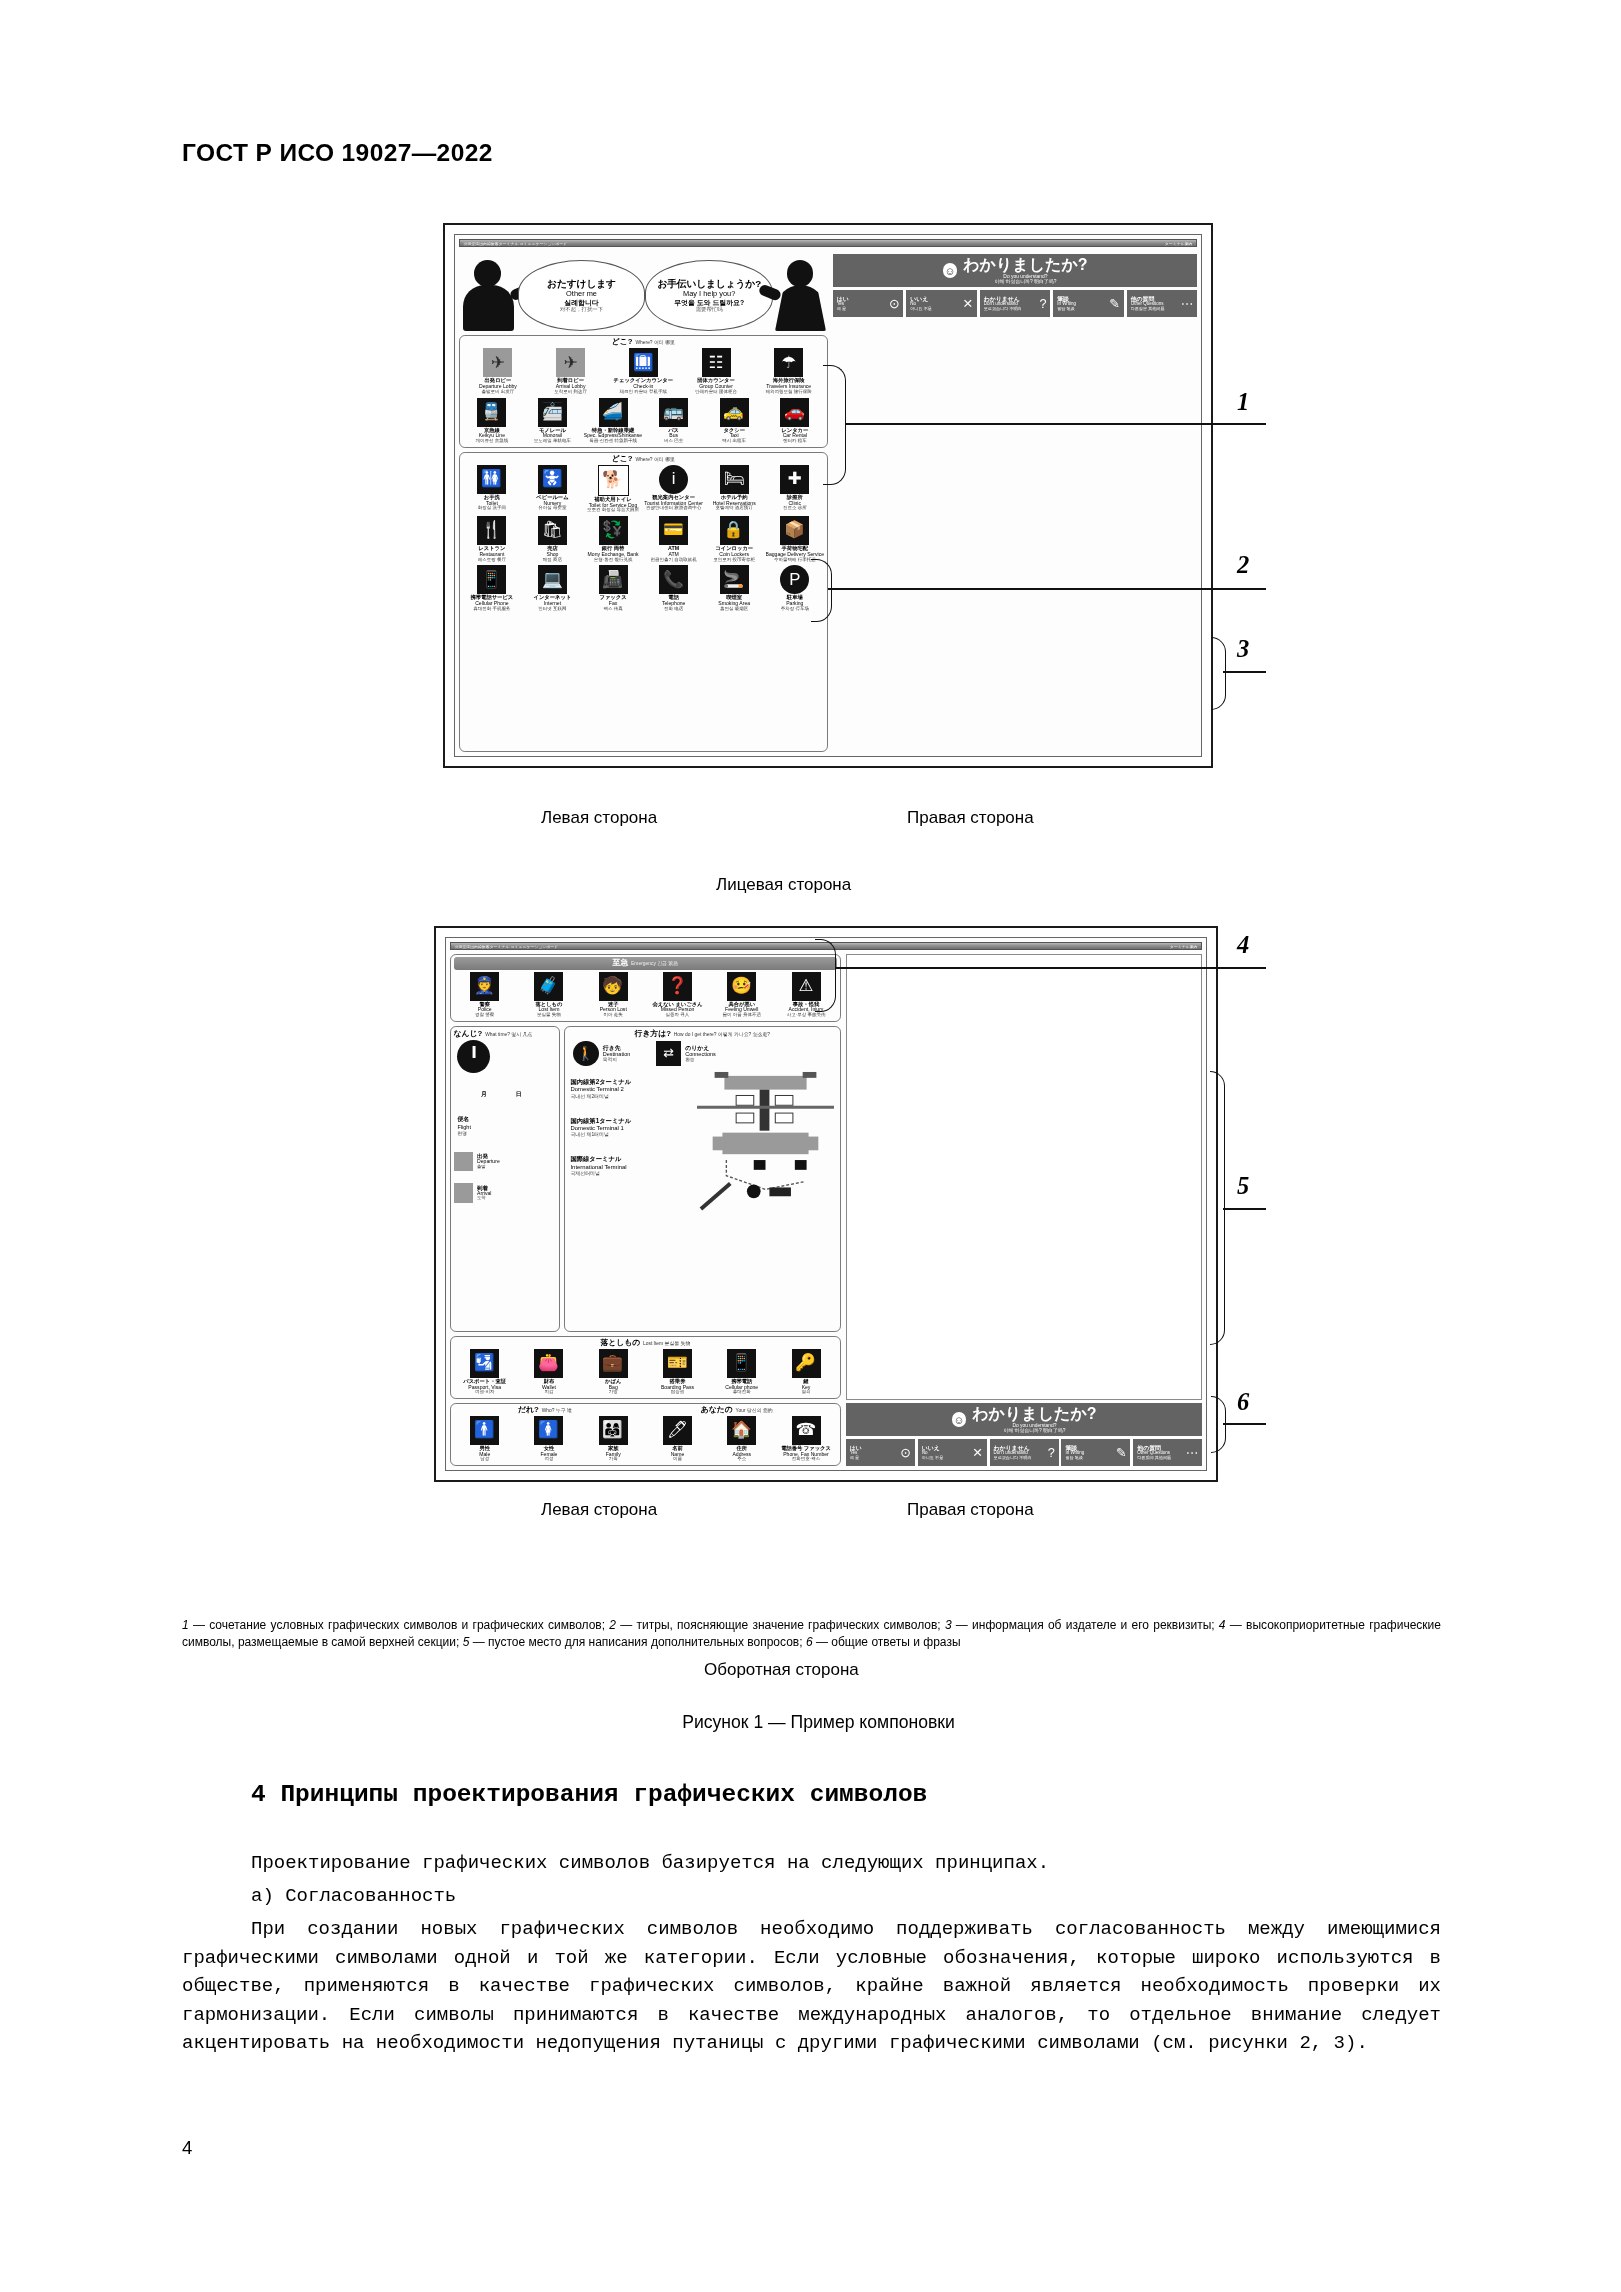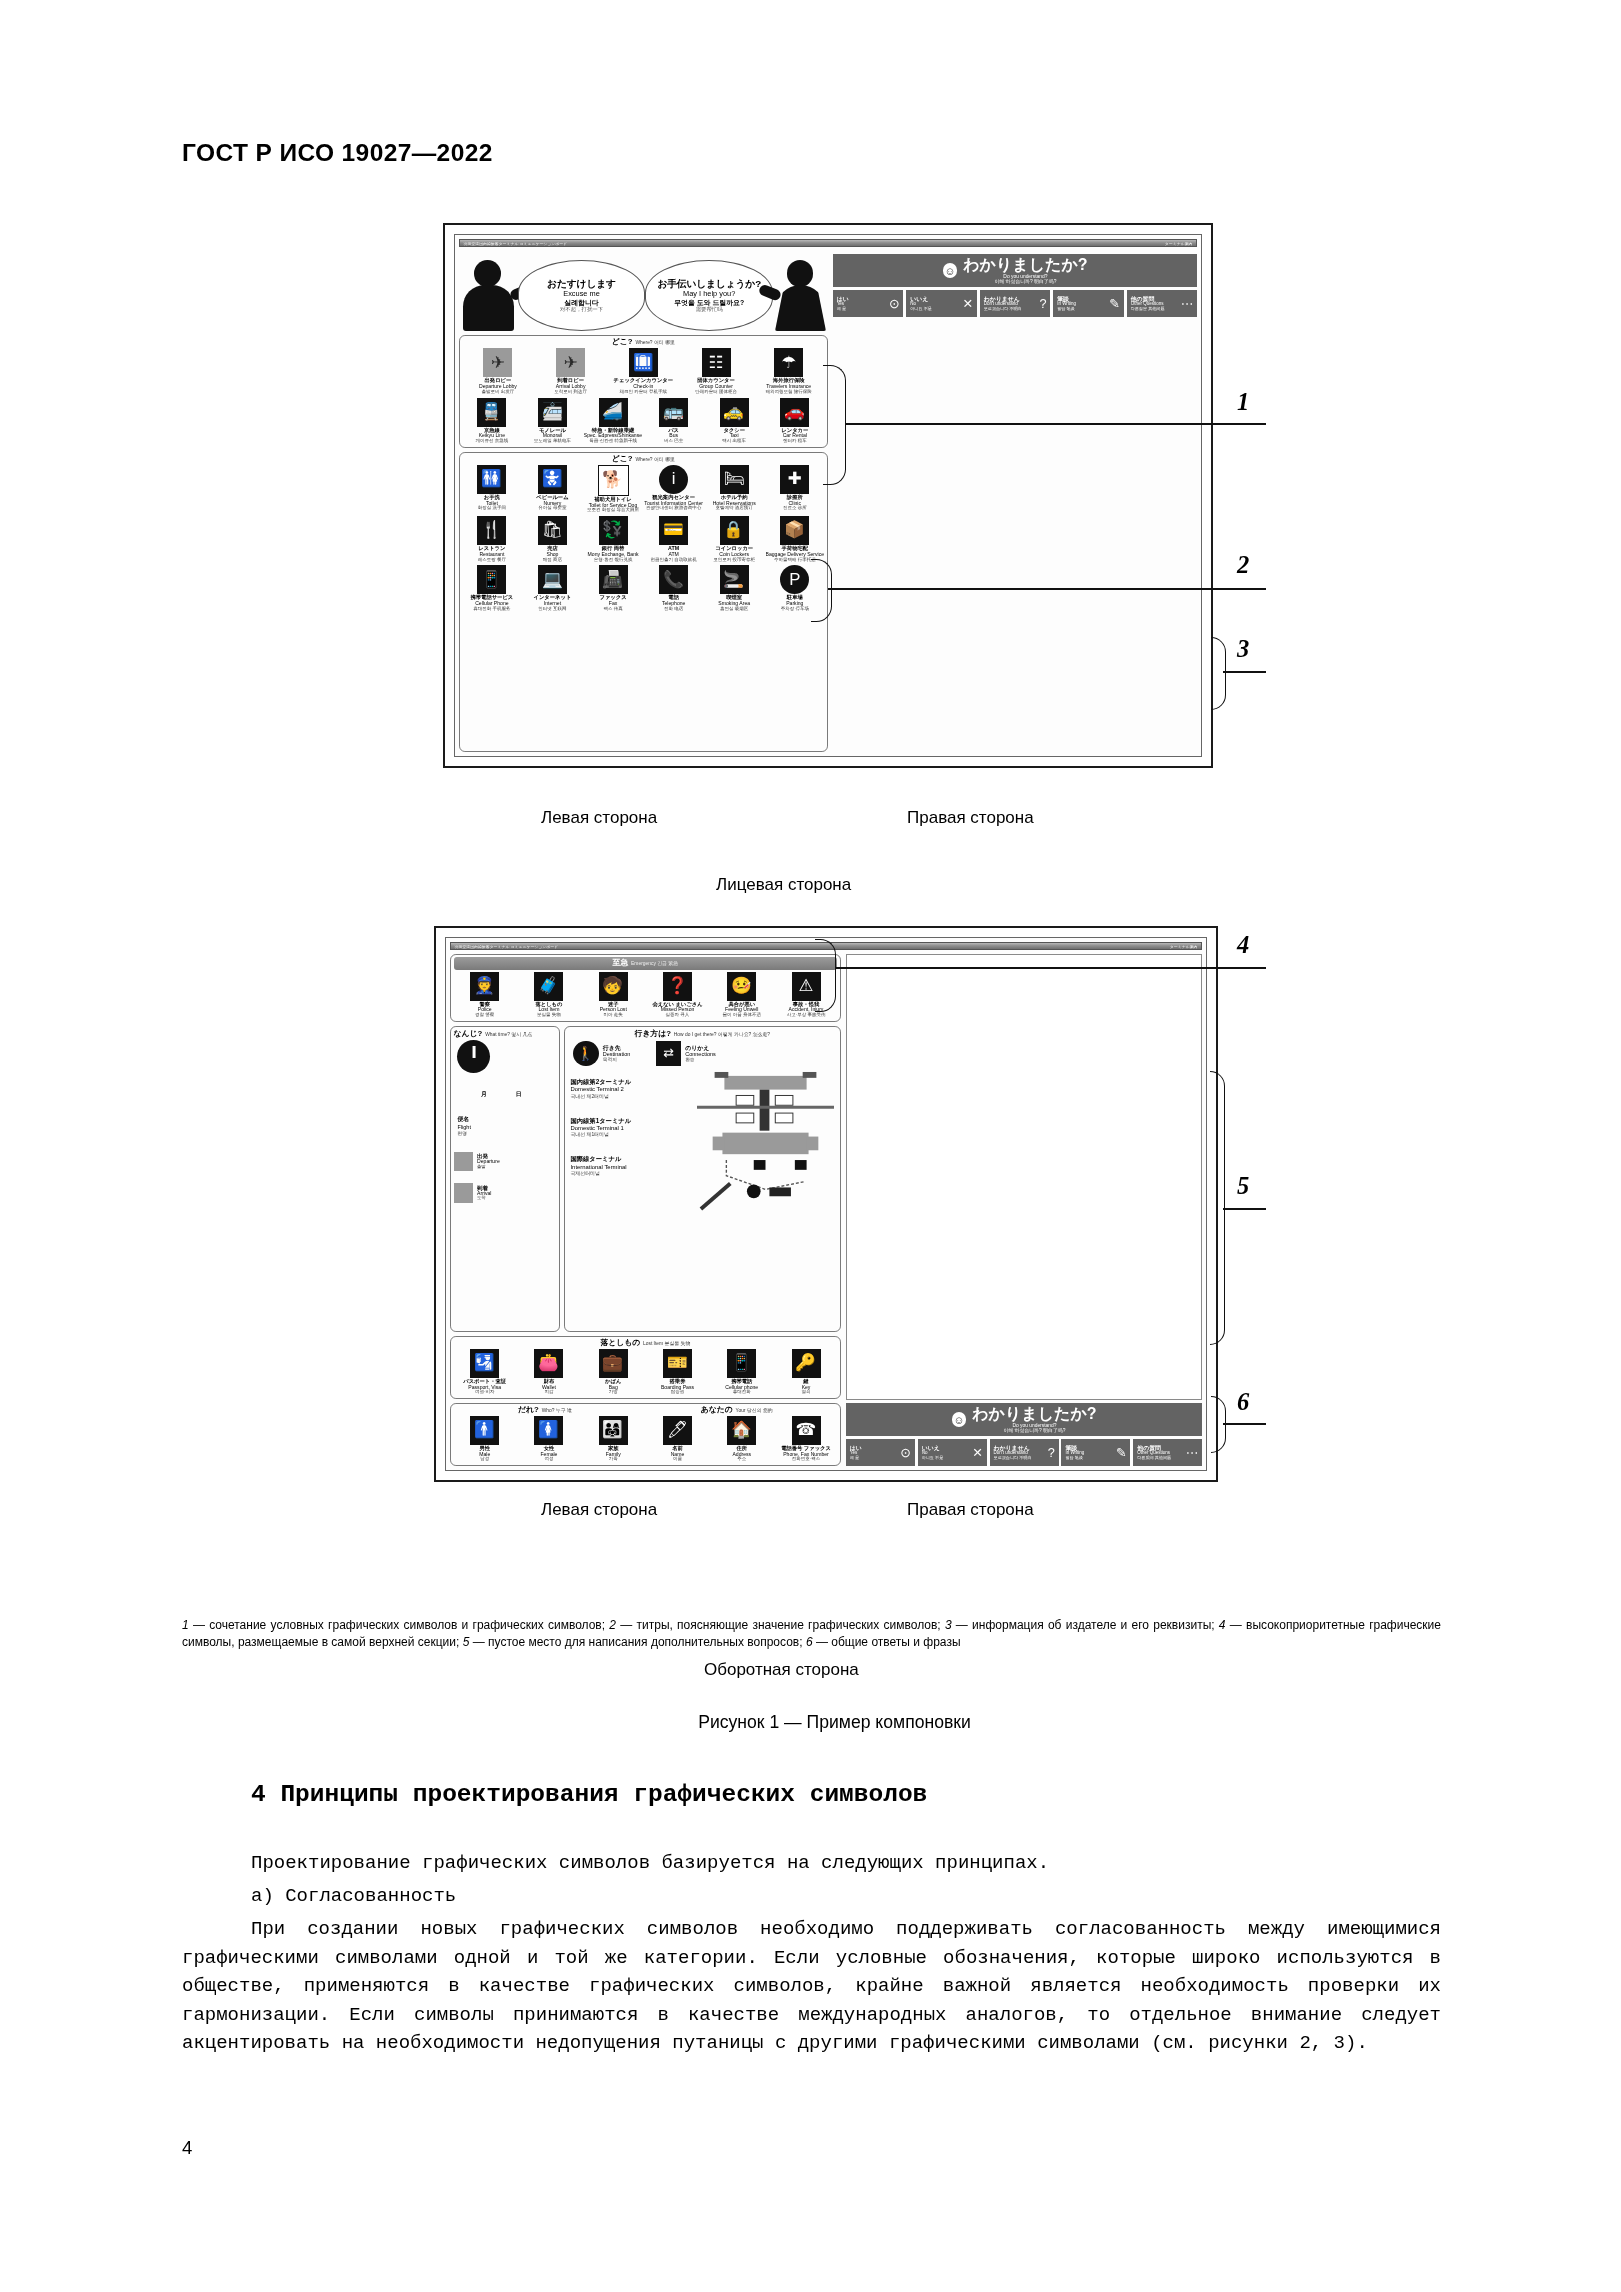--- a/index.html
+++ b/index.html
@@ -11,21 +11,20 @@
     width: 1621px;
     height: 2293px;
     position: relative;
     font-family: "Liberation Sans", sans-serif;
     color: #000;
     overflow: hidden;
   }
   .page {
     position: absolute;
     inset: 0;
-    padding-left: 16px;
   }
 
   
   .doc-header {
     position: absolute;
     left: 182px;
     top: 139px;
     font-size: 24.5px;
     font-weight: bold;
     letter-spacing: 0.4px;
@@ -311,21 +310,21 @@
         <div class="col-left">
 
           <div class="greet">
             <div class="person male">
               <div class="head"></div>
               <div class="body"></div>
               <div class="arm"></div>
             </div>
             <div class="bubble">
               <div class="jp">おたすけします</div>
-              <div class="en">Excuse me</div>
+              <div class="en">Other me</div>
               <div class="kr">실례합니다</div>
               <div class="cn">对不起，打扰一下</div>
             </div>
             <div class="bubble">
               <div class="jp">お手伝いしましょうか?</div>
               <div class="en">May I help you?</div>
               <div class="kr">무엇을 도와 드릴까요?</div>
               <div class="cn">需要帮忙吗</div>
             </div>
             <div class="person fem">

